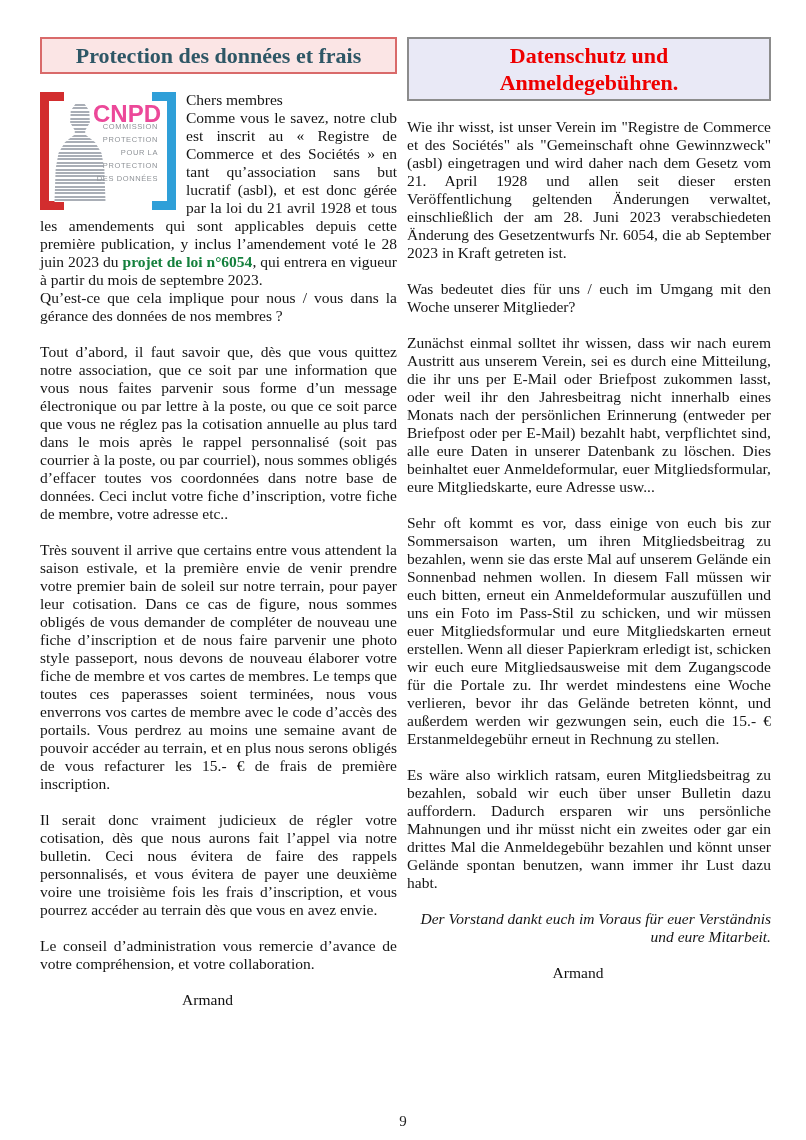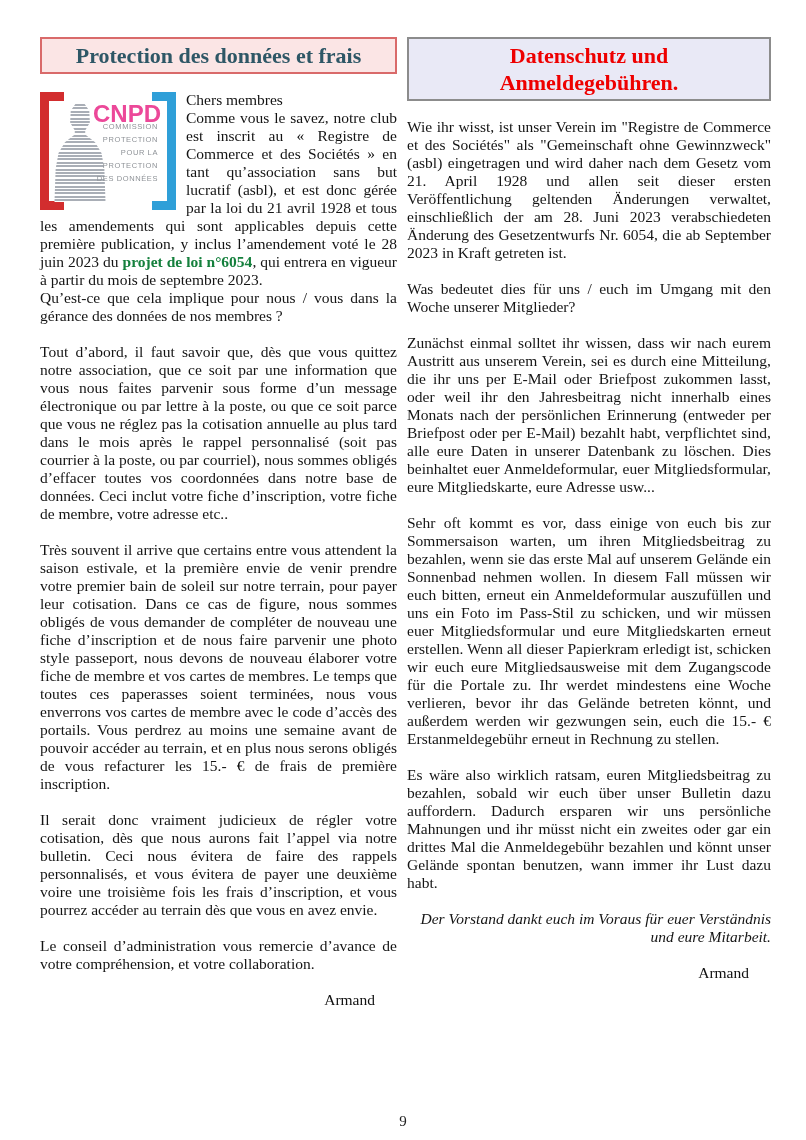--- a/index.html
+++ b/index.html
@@ -22,21 +22,21 @@
   .para {
     font-size:15.5px; line-height:18px; text-align:justify; color:#141414;
   }
   .para + .para { margin-top:18px; }
   .para.tight { margin-top:0; }
   .para.ragged { text-align:right;font-style:italic; }
   .salutation { display:block; }
   .doc-link { color:#15803d; cursor:pointer;font-weight:bold; }
 
   .signature {
-    margin-top:18px; text-align:right; padding-right:22px;
+    margin-top:18px; text-align:center; padding-right:22px;
     font-size:15.5px; line-height:18px;
   }
 
   
   .cnpd-logo {
     float:left; width:136px; height:118px; margin:1px 10px 6px 0;
     position:relative; background:#ffffff;
   }
   .bracket { position:absolute; top:0; bottom:0; width:24px; }
   .bracket-left  { left:0;  border:9px solid #d22d2e; border-right:none; }

